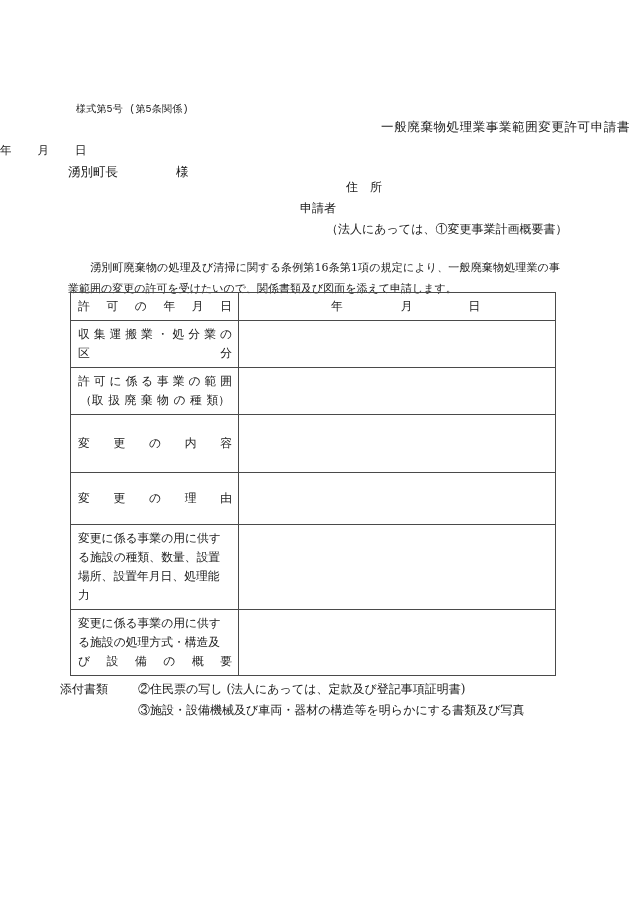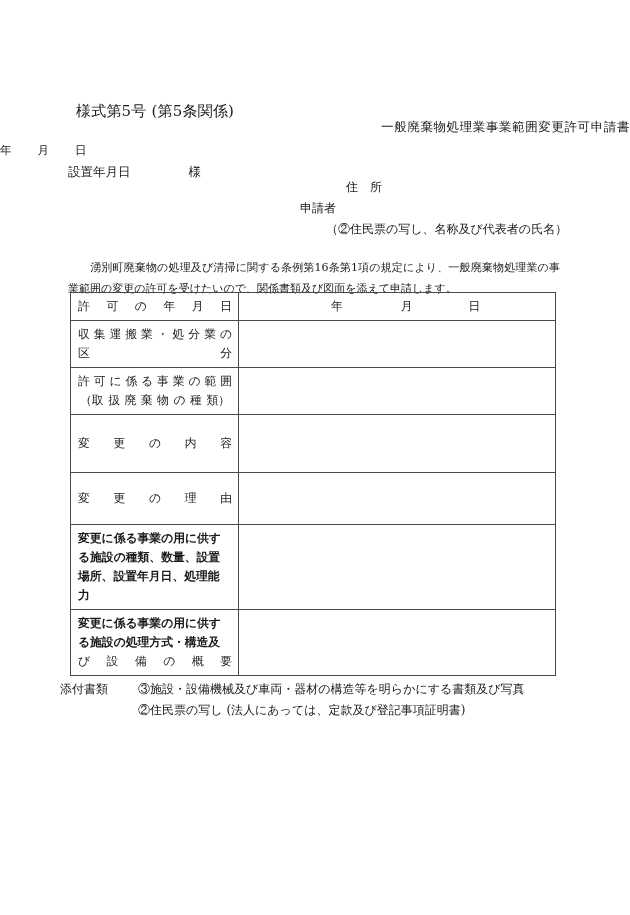--- a/index.html
+++ b/index.html
@@ -20,23 +20,24 @@
     width: 630px;
     height: 915px;
     box-sizing: border-box;
   }
 
   
   .form-number {
     position: absolute;
     left: 76px;
     top: 102px;
-    font-size: 15px;
+    font-size: 10px;
     letter-spacing: 0.2px;
     white-space: nowrap;
+    font-family: Liberation Mono, monospace;
   }
   .doc-title {
     position: absolute;
     left: 0;
     top: 119px;
     width: 630px;
     text-align: right;
     font-size: 12.5px;
     letter-spacing: 0.6px;
     padding-left: 20px;
@@ -111,21 +112,21 @@
     line-height: 19px;
     padding: 4px 6px 4px 7px;
     box-sizing: border-box;
   }
   .form-table td.value {
     font-size: 11.8px;
     line-height: 19px;
     padding: 4px 8px;
     box-sizing: border-box;
   }
-  .lbl-line { display: block; white-space: nowrap; font-weight: bold; }
+  .lbl-line { display: block; white-space: nowrap; }
   .lbl-spread {
     display: flex;
     justify-content: space-between;
     white-space: nowrap;
   }
   .lbl-mid {
     display: flex;
     align-items: center;
     height: 100%;
   }
@@ -157,27 +158,27 @@
 
   <div class="form-number">様式第5号 (第5条関係)</div>
 
   <div class="doc-title">一般廃棄物処理業事業範囲変更許可申請書</div>
 
   <div class="date-line">
     <span>年</span><span class="sp"></span><span>月</span><span class="sp"></span><span>日</span>
   </div>
 
   <div class="addressee">
-    <span>設置年月日</span><span class="gap"></span><span>様</span>
+    <span>湧別町長</span><span class="gap"></span><span>様</span>
   </div>
 
   <div class="applicant">
     <div class="row-addr">住　所</div>
     <div class="row-label">申請者</div>
-    <div class="row-note">（②住民票の写し、名称及び代表者の氏名）</div>
+    <div class="row-note">（法人にあっては、①変更事業計画概要書）</div>
   </div>
 
   <div class="body-para"><span class="indent"></span><span>湧別町廃棄物の処理及び清掃に関する条例第16条第1項の規定により、一般廃棄物処理業の事業範囲の変更の許可を受けたいので、関係書類及び図面を添えて申請します。</span></div>
 
   <table class="form-table">
     <tbody>
       <tr>
         <td class="label">
           <span class="lbl-spread">
               <span>許</span>
@@ -302,19 +303,19 @@
         </td>
         <td class="value"></td>
       </tr>
     </tbody>
   </table>
 
   <div class="attachments">
     <div class="att-head-row">
       <span class="att-head">添付書類</span>
       <span class="att-list">
+        <span class="att-item">②住民票の写し (法人にあっては、定款及び登記事項証明書)</span>
         <span class="att-item">③施設・設備機械及び車両・器材の構造等を明らかにする書類及び写真</span>
-        <span class="att-item">②住民票の写し (法人にあっては、定款及び登記事項証明書)</span>
       </span>
     </div>
   </div>
 
 </div>
 
 </body></html>

